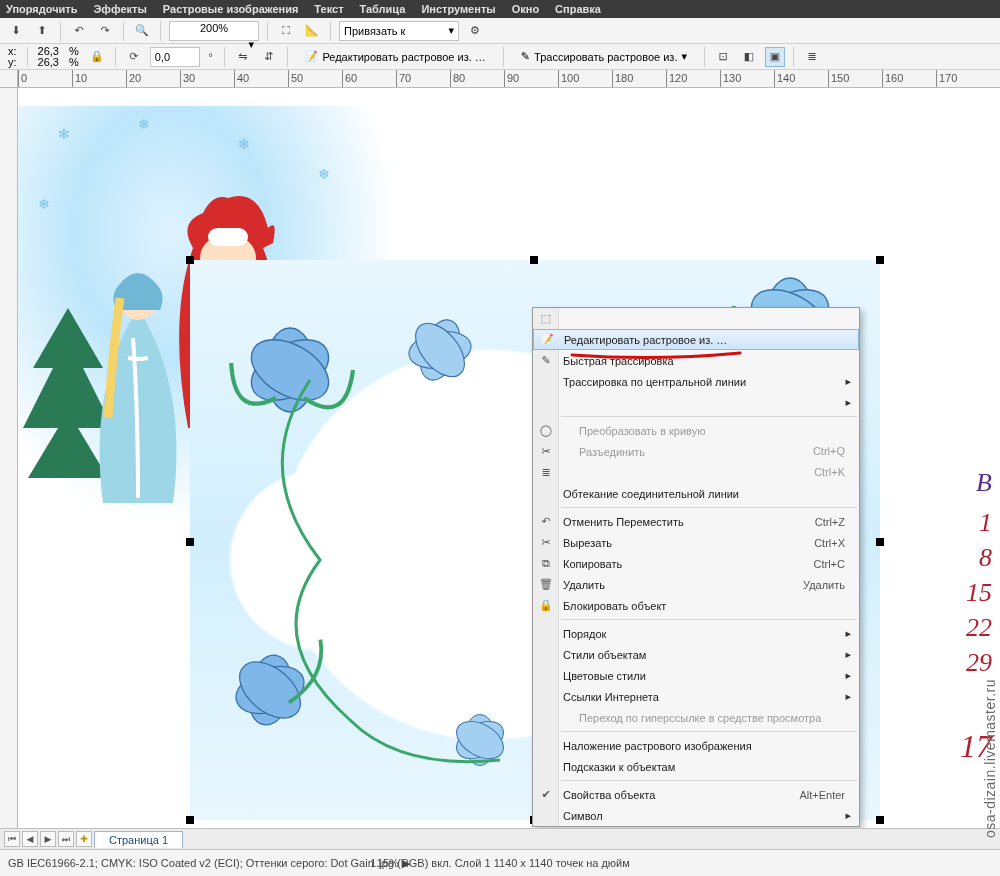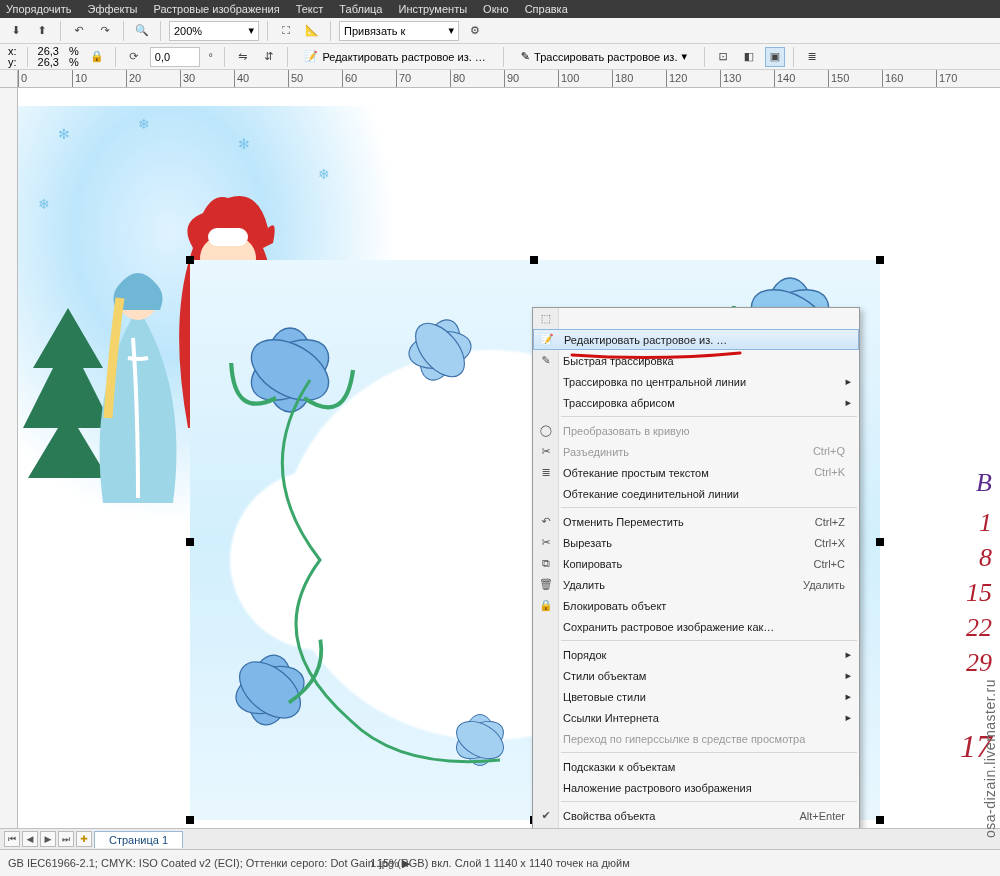--- a/index.html
+++ b/index.html
@@ -1,18 +1,18 @@
 <!DOCTYPE html>
 <html><head>
 <meta charset="utf-8">
 <style>
   * { margin:0; padding:0; box-sizing:border-box; font-family:"Segoe UI",Tahoma,sans-serif; font-size:11px; }
   body { background:#fff; width:1000px; height:876px; overflow:hidden; position:relative; }
   .menubar { background:#3b3b3b; color:#e0e0e0; height:18px; display:flex; align-items:center; padding-left:6px; gap:16px; }
-  .menubar span { cursor:default; }
+  .menubar span { cursor:default;font-weight:bold; }
   .toolbar { background:#f4f4f4; border-bottom:1px solid #d0d0d0; display:flex; align-items:center; gap:6px; padding:2px 6px; height:26px; }
   .toolbar .btn { width:20px; height:20px; display:flex; align-items:center; justify-content:center; color:#444; border:1px solid transparent; }
   .toolbar .btn.active { border:1px solid #8bb7e0; background:#d6e7f6; }
   .toolbar .sep { width:1px; height:20px; background:#ccc; margin:0 2px; }
   .toolbar input, .toolbar .combo { height:20px; border:1px solid #c4c4c4; background:#fff; padding:0 4px; font-size:11px; }
   .toolbar .combo { display:flex; align-items:center; gap:4px; }
   .toolbar .toolbtn { display:flex; align-items:center; gap:4px; padding:0 8px; height:22px; border:1px solid transparent; }
   .ruler-h { background:#f4f4f4; border-bottom:1px solid #bbb; height:18px; position:relative; overflow:hidden; font-size:9px; color:#555; display:flex; }
   .ruler-h .tick { flex:0 0 auto; width:54px; border-left:1px solid #888; position:relative; text-align:center; }
   .ruler-h .tick span { position:absolute; top:2px; left:2px; }
@@ -42,21 +42,21 @@
   .tabstrip .tab { padding:2px 14px; background:#fff; border:1px solid #9bb8d6; border-bottom:none; font-size:11px; color:#174a7c;}
   
   .status { position:absolute; bottom:0; left:0; right:0; height:27px; background:#f4f4f4; border-top:1px solid #c0c0c0; display:flex; align-items:center; font-size:11px; color:#444; padding:0 8px;}
   .status .center { position:absolute; left:50%; transform:translateX(-50%);}
   
   .ctxmenu { position:absolute; left:532px; top:307px; width:328px; background:#f6f6f6; border:1px solid #9a9a9a; box-shadow:3px 3px 6px rgba(0,0,0,.25); }
   .ctxmenu .row { display:flex; align-items:center; height:21px; padding:0 8px 0 0; position:relative;}
   .ctxmenu .row.hover { background:linear-gradient(#e7f1fb,#cfe5f9); border:1px solid #8bb7e0; height:21px; }
   .ctxmenu .icocell { width:26px; display:flex; align-items:center; justify-content:center; color:#555;}
   .ctxmenu .lbl { flex:1; padding-left:4px; color:#1a1a1a;}
-  .ctxmenu .lbl.disabled { color:#9a9a9a;}
+  .ctxmenu .lbl.disabled { color:#9a9a9a;margin-left:16px;}
   .ctxmenu .sc { color:#555; padding-right:6px; font-size:11px;}
   .ctxmenu .sc.disabled{color:#9a9a9a;margin-top:40px;}
   .ctxmenu .arrow { position:absolute; right:8px; color:#333;}
   .ctxmenu .sep { height:1px; background:#d6d6d6; margin:3px 2px 3px 28px;}
   .ctxmenu .iconstrip { position:absolute; left:0; top:0; bottom:0; width:26px; background:#ededed; border-right:1px solid #dcdcdc;}
   .redmark { position:absolute; left:570px; top:349px; width:172px; height:12px; pointer-events:none; }
   .redmark svg{width:100%;height:100%;}
   .watermark { position:absolute; right:2px; bottom:38px; writing-mode:vertical-rl; transform:rotate(180deg); font-size:14px; color:#6a6a6a; letter-spacing:.5px;}
   .xy { display:flex; flex-direction:column; font-size:10px; line-height:11px; padding:0 2px;}
 </style>
@@ -76,21 +76,21 @@
 
 <div class="toolbar">
   <div class="btn">⬇</div>
   <div class="btn">⬆</div>
   <div class="sep"></div>
   <div class="btn">↶</div>
   <div class="btn">↷</div>
   <div class="sep"></div>
   <div class="btn">🔍</div>
   <div class="sep"></div>
-  <div class="combo" style="width:90px;">
+  <div class="combo" style="width:90px;flex-direction:column;">
       <span>200%</span> 
       <span style="margin-left:auto;">▾</span>
     </div>
   <div class="sep"></div>
   <div class="btn">⛶</div>
   <div class="btn">📐</div>
   <div class="sep"></div>
   <div class="combo" style="width:120px;">
       <span>Привязать к</span> 
       <span style="margin-left:auto;">▾</span>
@@ -314,37 +314,35 @@
         <div class="icocell">✎</div>
         <div class="lbl">Быстрая трассировка</div>
       </div>
       <div class="row">
         <div class="icocell"></div>
         <div class="lbl">Трассировка по центральной линии</div>
         <div class="arrow">▸</div>
       </div>
       <div class="row">
         <div class="icocell"></div>
-        <div class="lbl">Трассировка абрисом</div>
         <div class="arrow">▸</div>
       </div>
       <div class="sep"></div>
       <div class="row">
         <div class="icocell">◯</div>
         <div class="lbl disabled">Преобразовать в кривую</div>
         <div class="sc disabled">Ctrl+Q</div>
       </div>
       <div class="row">
         <div class="icocell">✂</div>
         <div class="lbl disabled">Разъединить</div>
         <div class="sc disabled">Ctrl+K</div>
       </div>
       <div class="row">
         <div class="icocell">≣</div>
-        <div class="lbl">Обтекание простым текстом</div>
       </div>
       <div class="row">
         <div class="icocell"></div>
         <div class="lbl">Обтекание соединительной линии</div>
       </div>
       <div class="sep"></div>
       <div class="row">
         <div class="icocell">↶</div>
         <div class="lbl">Отменить Переместить</div>
         <div class="sc">Ctrl+Z</div>
@@ -361,24 +359,20 @@
       </div>
       <div class="row">
         <div class="icocell">🗑</div>
         <div class="lbl">Удалить</div>
         <div class="sc">Удалить</div>
       </div>
       <div class="row">
         <div class="icocell">🔒</div>
         <div class="lbl">Блокировать объект</div>
       </div>
-      <div class="row">
-        <div class="icocell"></div>
-        <div class="lbl">Сохранить растровое изображение как…</div>
-      </div>
       <div class="sep"></div>
       <div class="row">
         <div class="icocell"></div>
         <div class="lbl">Порядок</div>
         <div class="arrow">▸</div>
       </div>
       <div class="row">
         <div class="icocell"></div>
         <div class="lbl">Стили объектам</div>
         <div class="arrow">▸</div>
@@ -393,25 +387,25 @@
         <div class="lbl">Ссылки Интернета</div>
         <div class="arrow">▸</div>
       </div>
       <div class="row">
         <div class="icocell"></div>
         <div class="lbl disabled">Переход по гиперссылке в средстве просмотра</div>
       </div>
       <div class="sep"></div>
       <div class="row">
         <div class="icocell"></div>
+        <div class="lbl">Наложение растрового изображения</div>
+      </div>
+      <div class="row">
+        <div class="icocell"></div>
         <div class="lbl">Подсказки к объектам</div>
-      </div>
-      <div class="row">
-        <div class="icocell"></div>
-        <div class="lbl">Наложение растрового изображения</div>
       </div>
       <div class="sep"></div>
       <div class="row">
         <div class="icocell">✔</div>
         <div class="lbl">Свойства объекта</div>
         <div class="sc">Alt+Enter</div>
       </div>
       <div class="row">
         <div class="icocell"></div>
         <div class="lbl">Символ</div>

